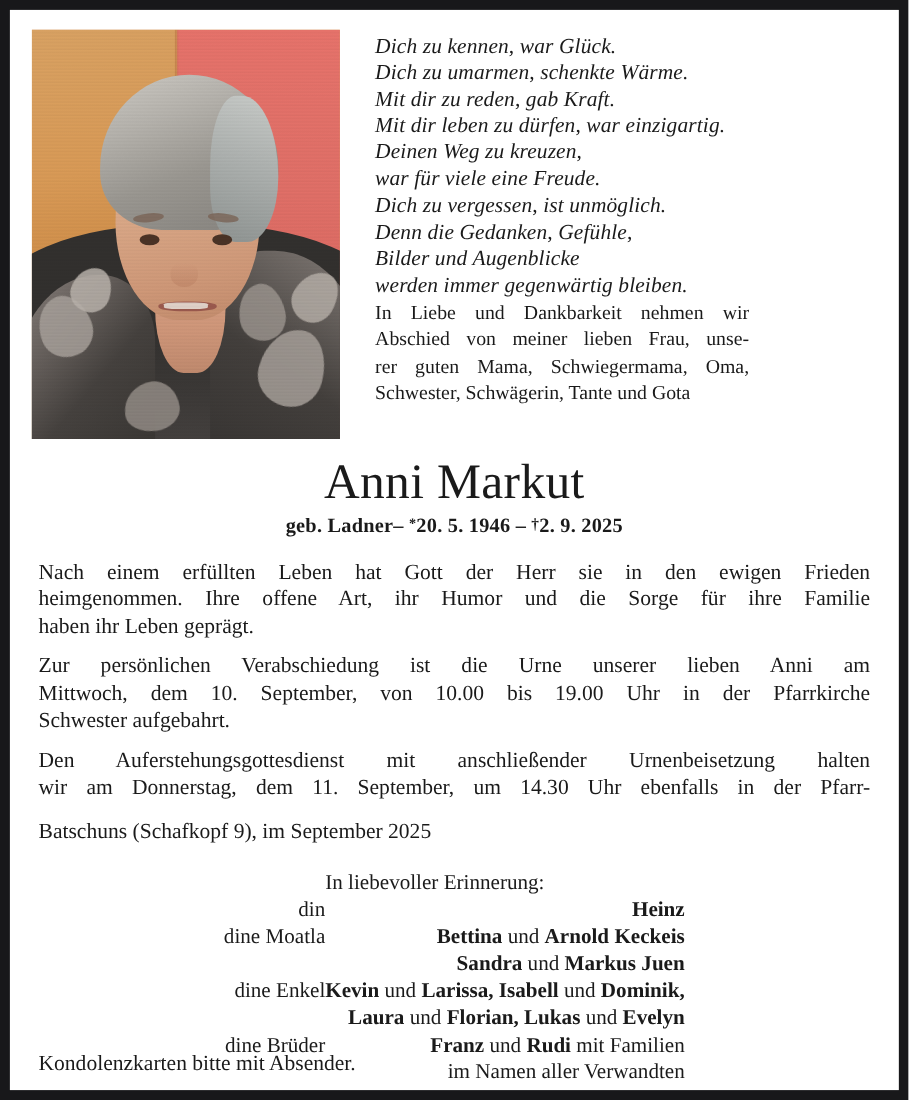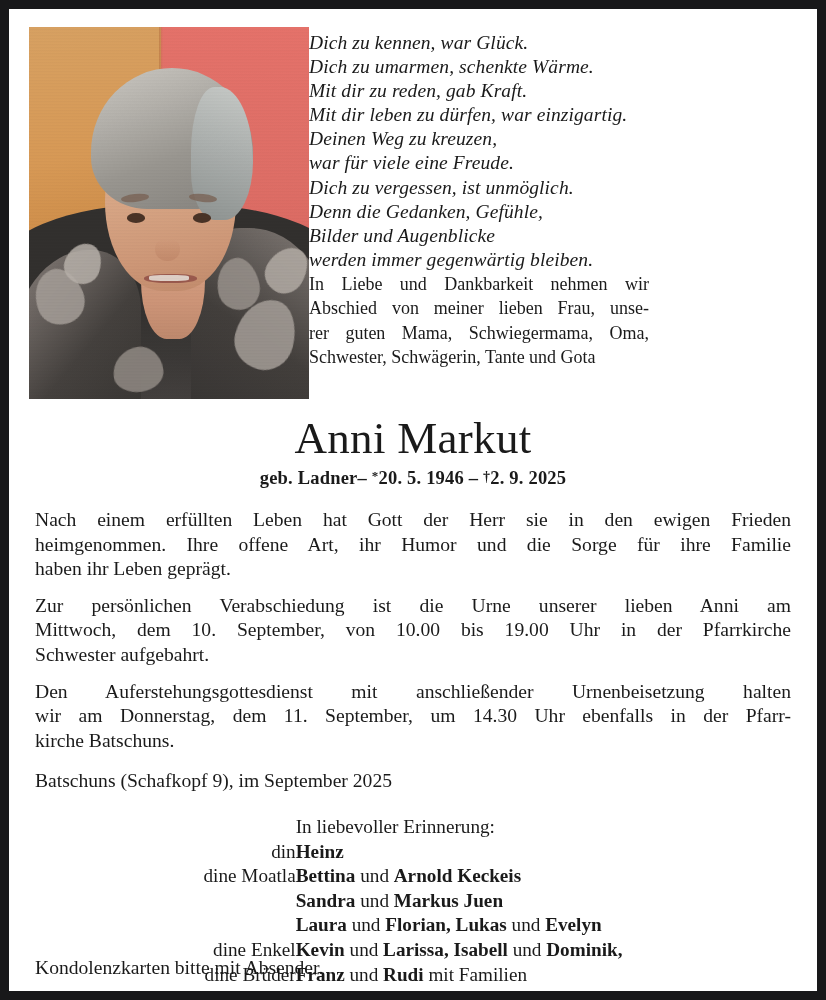--- a/index.html
+++ b/index.html
@@ -29,20 +29,21 @@
     width: 100%;
     height: 100%;
     background: #ffffff;
     padding: 18px 20px 0 20px;
   }
 
   
   .top-zone {
     display: flex;
     align-items: flex-start;
+    gap: 32px;
     height: 372px;
   }
 
   .photo-frame {
     flex: 0 0 280px;
     width: 280px;
     height: 372px;
     position: relative;
     overflow: hidden;
     background: #d79455;
@@ -294,21 +295,21 @@
     line-height: 24.6px;
     vertical-align: top;
     padding: 0;
   }
   .fam-label {
     text-align: right;
     padding-right: 11px;
     white-space: nowrap;
   }
   .fam-names {
-    text-align: left;
+    text-align: right;
     white-space: nowrap;
   }
   .fam-names b { font-weight: 700; }
   .fam-head {
     text-align: left;
     white-space: nowrap;
   }
 
   
   .footer-note {
@@ -399,21 +400,20 @@
 
       <div class="para">
         <span class="ln j">Zur persönlichen Verabschiedung ist die Urne unserer lieben Anni am</span>
         <span class="ln j">Mittwoch, dem 10. September, von 10.00 bis 19.00 Uhr in der Pfarrkirche</span>
         <span class="ln">Schwester aufgebahrt.</span>
       </div>
 
       <div class="para">
         <span class="ln j">Den Auferstehungsgottesdienst mit anschließender Urnenbeisetzung halten</span>
         <span class="ln j">wir am Donnerstag, dem 11. September, um 14.30 Uhr ebenfalls in der Pfarr-</span>
-        <span class="ln">kirche Batschuns.</span>
       </div>
 
       <div class="place-line">
         <b>Batschuns</b><span> (Schafkopf 9), im September 2025</span>
       </div>
     </div>
 
     <div class="family">
       <table class="family-table">
         <tbody>
@@ -427,26 +427,26 @@
         </tr>
         <tr>
           <td class="fam-label">dine Moatla</td>
           <td class="fam-names"><b>Bettina</b> und <b>Arnold Keckeis</b></td>
         </tr>
         <tr>
           <td class="fam-label"></td>
           <td class="fam-names"><b>Sandra</b> und <b>Markus Juen</b></td>
         </tr>
         <tr>
+          <td class="fam-label">dine Enkel</td>
+          <td class="fam-names"><b>Kevin</b> und <b>Larissa, Isabell</b> und <b>Dominik,</b></td>
+        </tr>
+        <tr>
           <td class="fam-label"></td>
           <td class="fam-names"><b>Laura</b> und <b>Florian, Lukas</b> und <b>Evelyn</b></td>
-        </tr>
-        <tr>
-          <td class="fam-label">dine Enkel</td>
-          <td class="fam-names"><b>Kevin</b> und <b>Larissa, Isabell</b> und <b>Dominik,</b></td>
         </tr>
         <tr>
           <td class="fam-label">dine Brüder</td>
           <td class="fam-names"><b>Franz</b> und <b>Rudi</b> mit Familien</td>
         </tr>
         <tr>
           <td class="fam-label"></td>
           <td class="fam-names">im Namen aller Verwandten</td>
         </tr>
       </tbody>

